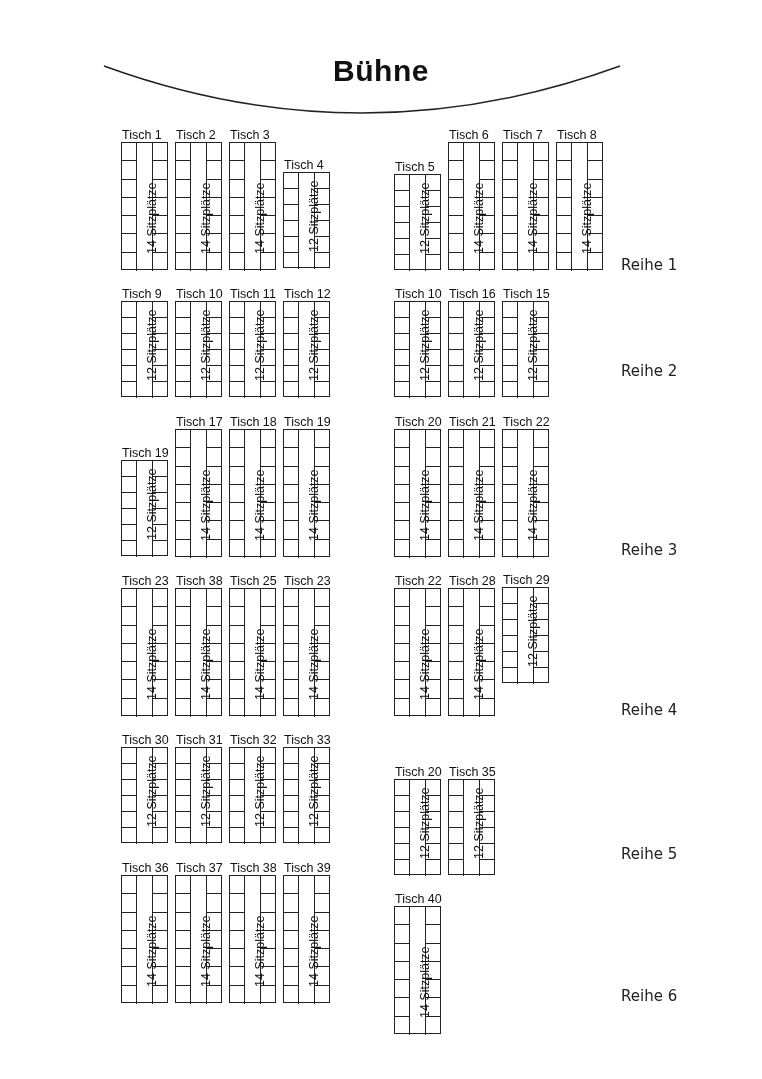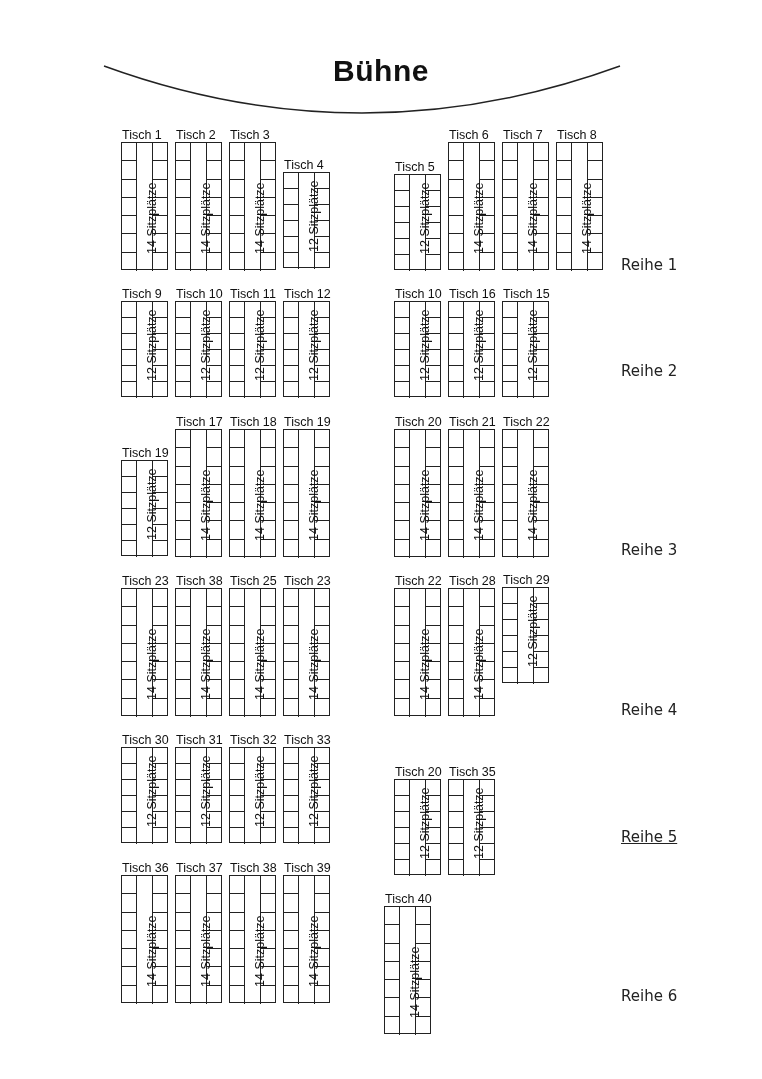--- a/index.html
+++ b/index.html
@@ -842,21 +842,21 @@
         <div class="seat r" style="grid-area: 5 / 3;"></div>
         <div class="seat" style="grid-area: 6 / 1;"></div>
         <div class="seat r" style="grid-area: 6 / 3;"></div>
         <div class="seat last" style="grid-area: 7 / 1;"></div>
         <div class="seat r last" style="grid-area: 7 / 3;"></div>
         <div class="mid" style="grid-row: 1 / 8;">
           <span>14 Sitzplätze</span>
         </div>
       </div>
     </div>
-    <div class="table" style="left: 384px; top: 906px; text-decoration: underline;">
+    <div class="table" style="left: 394px; top: 906px; text-decoration: underline;">
       <div class="label">Tisch 40</div>
       <div class="grid" style="grid-template-rows: repeat(7, 18.3px); height: 128.1px;">
         <div class="seat" style="grid-area: 1 / 1;"></div>
         <div class="seat r" style="grid-area: 1 / 3;"></div>
         <div class="seat" style="grid-area: 2 / 1;"></div>
         <div class="seat r" style="grid-area: 2 / 3;"></div>
         <div class="seat" style="grid-area: 3 / 1;"></div>
         <div class="seat r" style="grid-area: 3 / 3;"></div>
         <div class="seat" style="grid-area: 4 / 1;"></div>
         <div class="seat r" style="grid-area: 4 / 3;"></div>
@@ -870,15 +870,15 @@
           <span>14 Sitzplätze</span>
         </div>
       </div>
     </div>
   </div>
 <div id="rows">
     <div class="row-label" style="top: 256px;">Reihe 1</div>
     <div class="row-label" style="top: 362px;">Reihe 2</div>
     <div class="row-label" style="top: 541px;">Reihe 3</div>
     <div class="row-label" style="top: 701px;">Reihe 4</div>
-    <div class="row-label" style="top: 828px; text-decoration: underline;">Reihe 5</div>
+    <div class="row-label" style="top: 845px;">Reihe 5</div>
     <div class="row-label" style="top: 987px;">Reihe 6</div>
   </div>
 
 </body></html>

